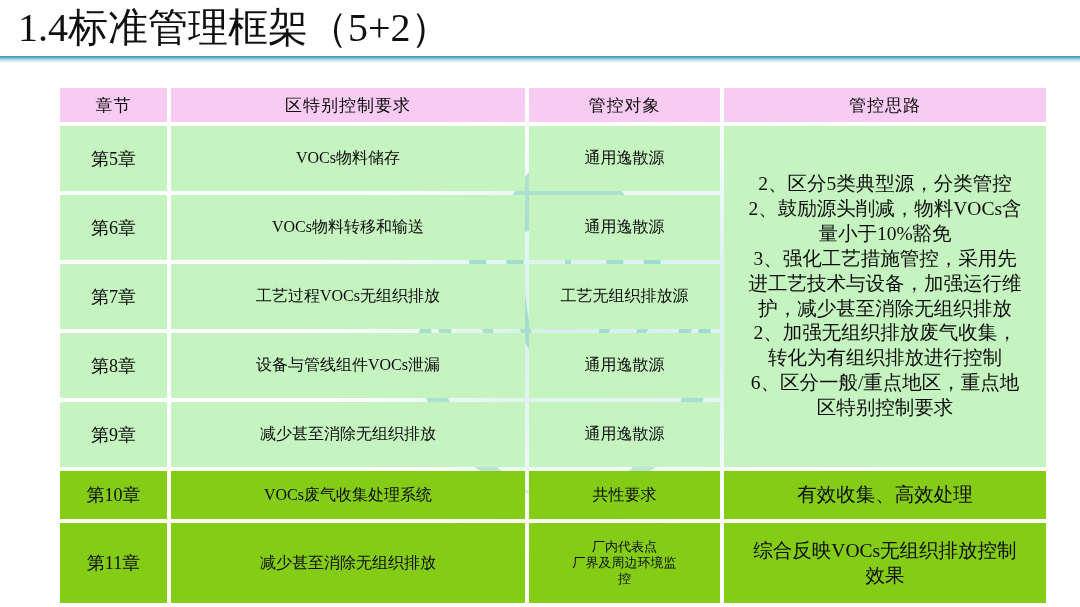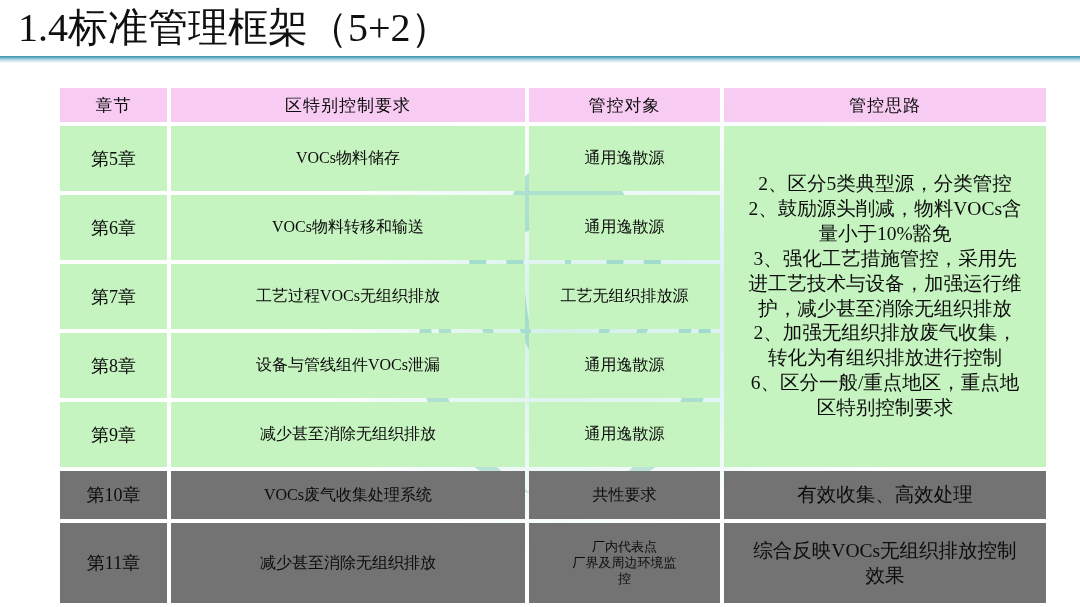--- a/index.html
+++ b/index.html
@@ -83,21 +83,21 @@
     background: #f7cbf2;
     height: 34px;
     font-family: "DejaVu Sans", "Liberation Sans", sans-serif;
     font-size: 17px;
     font-weight: bold;
     letter-spacing: 1px;
     color: #111111;
   }
 
   td.green  { background: #c6f4c0; }
-  td.yellow { background: #737373; }
+  td.yellow { background: #84cc16; }
 
   td.cell {
     font-size: 16px;
   }
   td.ch   { font-size: 18px; }
   td.r5, td.r6, td.r7, td.r8, td.r9  { height: 65px; }
   td.r10 { height: 48px; }
   td.r11 { height: 80px; }
 
   td.merged {

